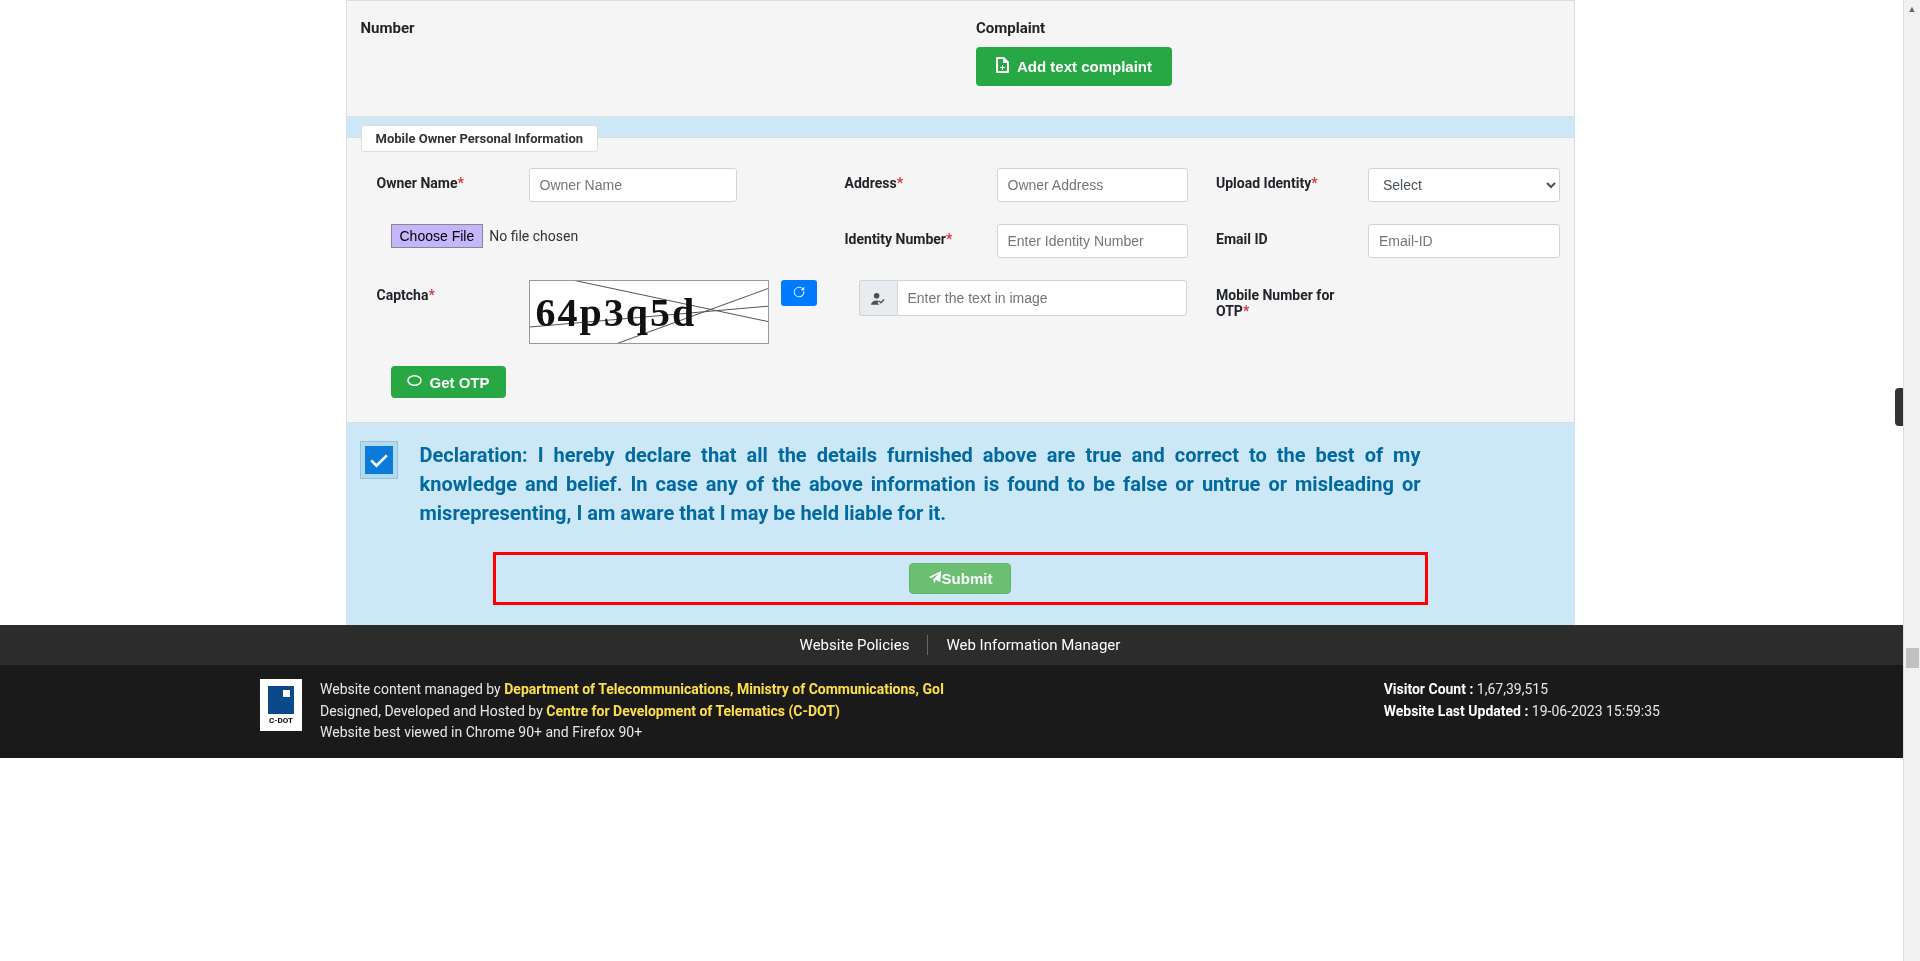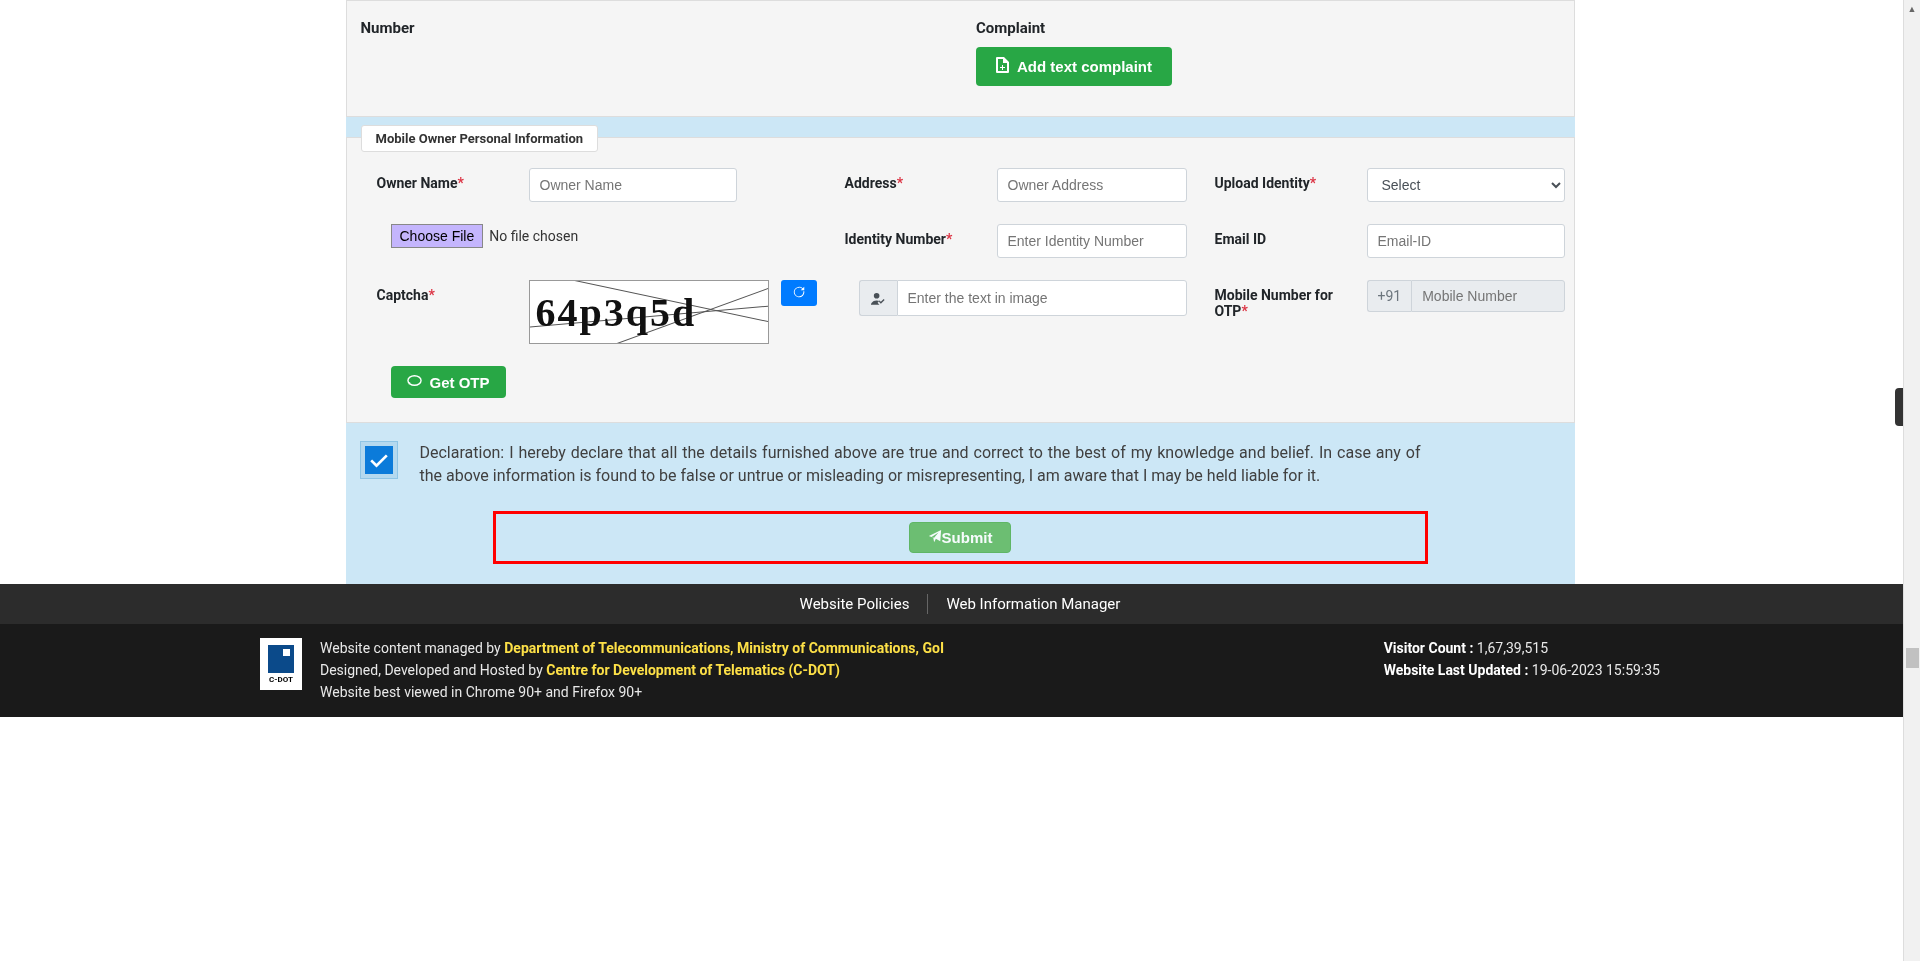--- a/index.html
+++ b/index.html
@@ -53,21 +53,21 @@
     
     .otp-row .control { display: flex; align-items: center; }
     .prefix-box { background: #e9ecef; border: 1px solid #ced4da; border-right: none; padding: 6px 10px; height: 32px; border-radius: 3px 0 0 3px; font-size: 14px; color: #6c757d; display: flex; align-items: center; }
     .mobile-input { width: 154px; height: 32px; border: 1px solid #ced4da; border-radius: 0 3px 3px 0; padding: 6px 10px; font-size: 14px; background: #e9ecef; }
     
     .get-otp-btn { background: #28a745; color: #fff; border: none; padding: 7px 16px; border-radius: 4px; font-size: 15px; font-weight: 600; cursor: pointer; display: inline-flex; align-items: flex-end; gap: 8px; }
     
     .declaration-area { padding: 18px 14px 10px 14px; display: flex; gap: 22px; align-items: flex-start; }
     .checkbox-wrap { flex: 0 0 auto; padding: 4px; background: #b4d9ef; border: 1px solid #8fc5e5; }
     .checkbox-custom { width: 28px; height: 28px; background: #0b7bda; color: #fff; display: flex; align-items: center; justify-content: center; font-size: 20px; cursor: pointer; }
-    .declaration-text { font-size: 16px; color: #404040; text-align: justify; line-height: 1.45; flex: 1; padding-right: 140px; }
+    .declaration-text { font-size: 20px; color: #0369a1; text-align: justify; line-height: 1.45; flex: 1; padding-right: 140px; font-weight: bold; }
     
     .submit-area { border: 3px solid #ff0000; padding: 8px 0; display: flex; justify-content: center; margin: 14px 0 0 0; width: 935px; margin-left: auto; margin-right: auto; }
     .submit-btn { background: #5cb85c; color: #fff; border: 1px solid #4cae4c; padding: 6px 18px; border-radius: 4px; font-size: 15px; font-weight: 600; cursor: pointer; opacity: 0.85; display: inline-flex; align-items: center; gap: 0; }
     
     .footer { width: 100%; background: #333; color: #fff; }
     .footer-links { background: #2c2c2c; padding: 10px 0; display: flex; justify-content: center; align-items: center; gap: 0; }
     .footer-link { color: #fff; text-decoration: none; font-size: 15px; padding: 0 18px; }
     .footer-divider { width: 1px; height: 20px; background: #666; }
     
     .footer-info { background: #1a1a1a; padding: 14px 0; display: flex; justify-content: center; }
@@ -211,24 +211,20 @@
               </div>
               <input class="captcha-input" type="text" placeholder="Enter the text in image" style="">
             </div>
           </div>
         </div>
 
         <div class="form-row otp-row">
           <div class="label" style="flex:0 0 138px;">
             <span>Mobile Number for OTP</span><span class="required">*</span>
           </div>
-          <div class="control">
-            <div class="prefix-box">+91</div>
-            <input class="mobile-input" type="text" readonly="" placeholder="Mobile Number" style="">
-          </div>
         </div>
 
         <div class="form-row">
           <div class="label" style="flex:0 0 0; padding:0;"></div>
           <div class="control">
             <button class="get-otp-btn">
               <span class="icon">
                 <svg width="15" height="15" viewBox="0 0 16 16" fill="none" stroke="currentColor" stroke-width="1.5">
                     <path d="M1 8a7 5 0 1014 0 7 5 0 00-14 0zm1 4l1-2"></path>
                   </svg>

